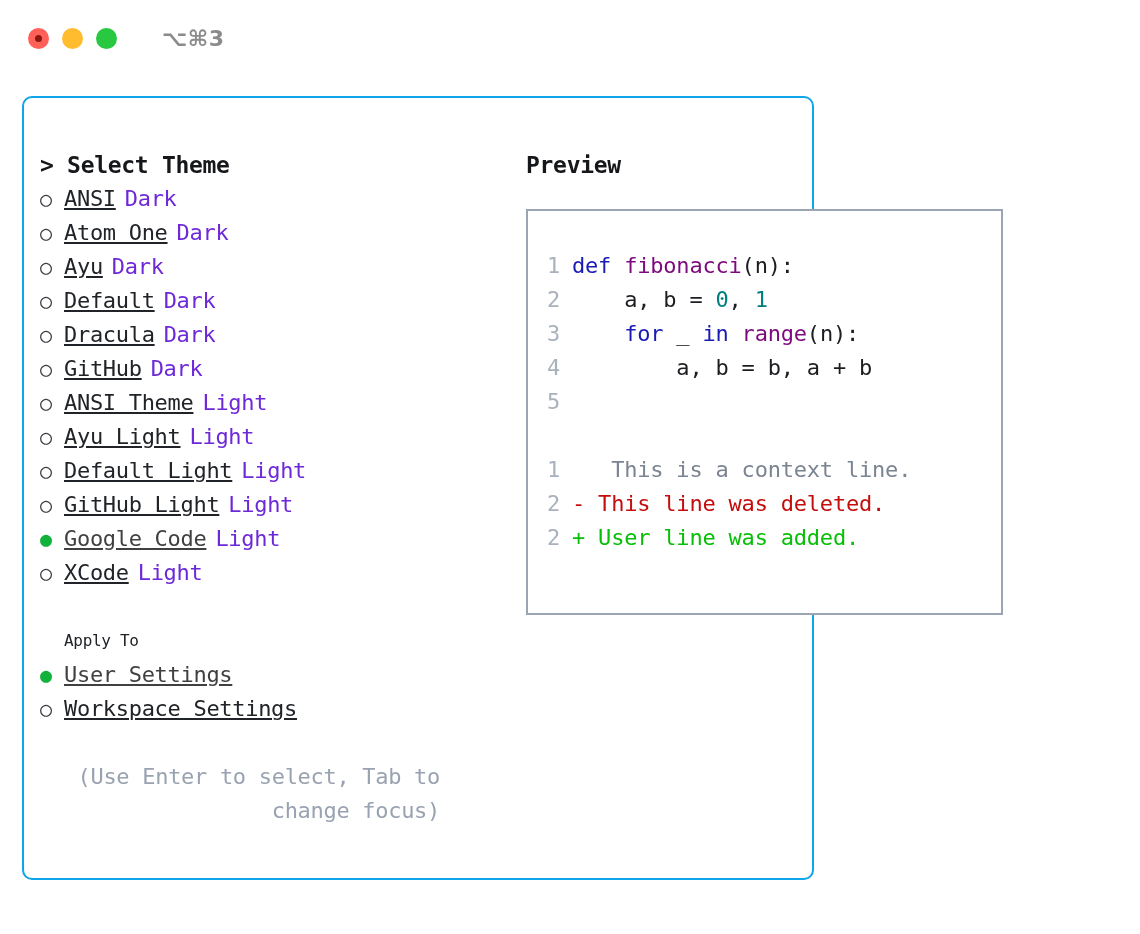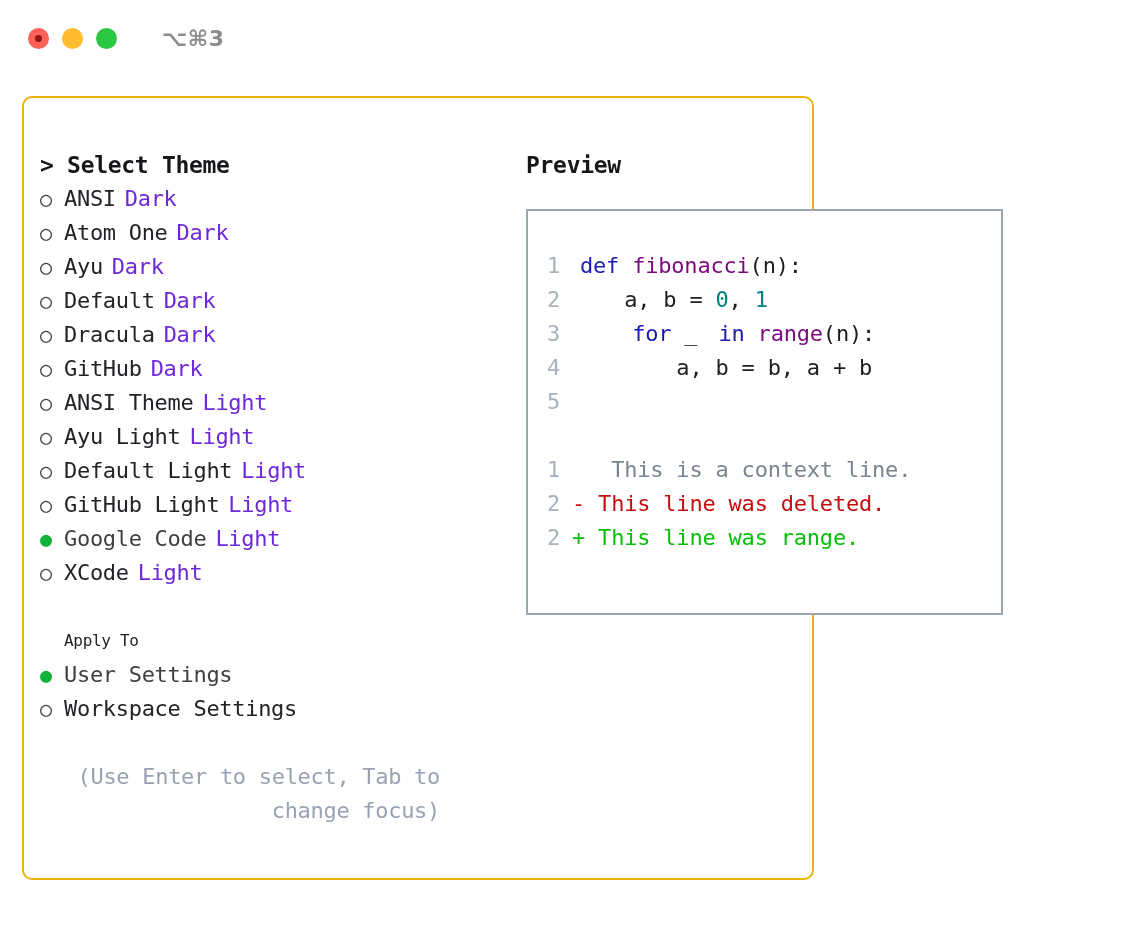--- a/index.html
+++ b/index.html
@@ -66,21 +66,21 @@
     letter-spacing: 0.5px;
   }
 
   
   .panel {
     position: absolute;
     left: 22px;
     top: 96px;
     width: 792px;
     height: 784px;
-    border: 2px solid #eab308;
+    border: 2px solid #0ea5e9;
     border-radius: 10px;
     background: #ffffff;
   }
 
   .panel-inner {
     position: relative;
     width: 100%;
     height: 100%;
     padding: 50px 0 0 14px;
     display: flex;
@@ -113,21 +113,21 @@
 
   .bullet {
     width: 24px;
     flex: 0 0 24px;
     font-size: 20px;
     color: #3a3f45;
     line-height: 34px;
   }
   .theme-row.selected .bullet { color: #11b23a; }
 
-  .theme-name  { color: #202327; }
+  .theme-name  { color: #202327; text-decoration: underline; }
   .theme-row.selected .theme-name { color: #404040; }
 
   .theme-tag {
     color: #6d28d9;
     padding-left: 9px;
   }
 
   .section-gap { height: 34px; }
 
   .section-title {
@@ -183,21 +183,21 @@
   .ln {
     width: 28px;
     flex: 0 0 28px;
     text-align: right;
     color: #a9b1bd;
     padding-right: 12px;
   }
 
   .code-body { color: #1b1d20; }
 
-  .kw   { color: #1a1ab5; margin-left: 8px; }
+  .kw   { color: #1a1ab5; }
   .fn   { color: #7d0a7d; }
   .num  { color: #007f7f; }
   .plain{ color: #1b1d20; }
 
   .blank-line { height: 34px; }
 
   .diff-ctx { color: #7b8491; }
   .diff-del { color: #c40d0d; }
   .diff-add { color: #07bf07; }
 </style>
@@ -258,21 +258,21 @@
               <div class="code-line"><span class="ln">1</span><span class="code-body"><span class="kw">def </span><span class="fn">fibonacci</span><span class="plain">(n):</span></span></div>
               <div class="code-line"><span class="ln">2</span><span class="code-body"><span class="plain">    a, b = </span><span class="num">0</span><span class="plain">, </span><span class="num">1</span></span></div>
               <div class="code-line"><span class="ln">3</span><span class="code-body"><span class="plain">    </span><span class="kw">for</span><span class="plain"> _ </span><span class="kw">in</span><span class="plain"> </span><span class="fn">range</span><span class="plain">(n):</span></span></div>
               <div class="code-line"><span class="ln">4</span><span class="code-body"><span class="plain">        a, b = b, a + b</span></span></div>
               <div class="code-line"><span class="ln">5</span></div>
             </div>
           <div class="blank-line"></div>
           <div id="diff-block">
               <div class="code-line"><span class="ln">1</span><span class="diff-ctx">   This is a context line.</span></div>
               <div class="code-line"><span class="ln">2</span><span class="diff-del">- This line was deleted.</span></div>
-              <div class="code-line"><span class="ln">2</span><span class="diff-add">+ This line was range.</span></div>
+              <div class="code-line"><span class="ln">2</span><span class="diff-add">+ User line was added.</span></div>
             </div>
         </div>
 
       </div>
 
     </div>
   </div>
 </div>
 
 </body></html>

